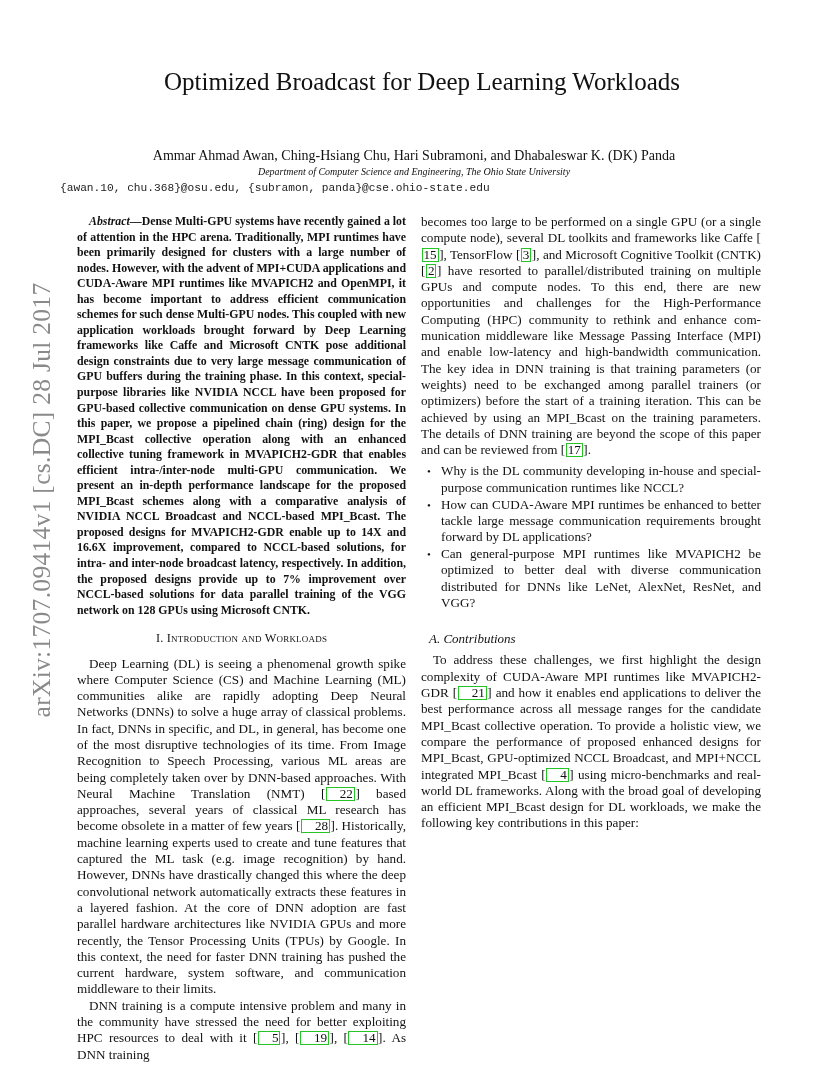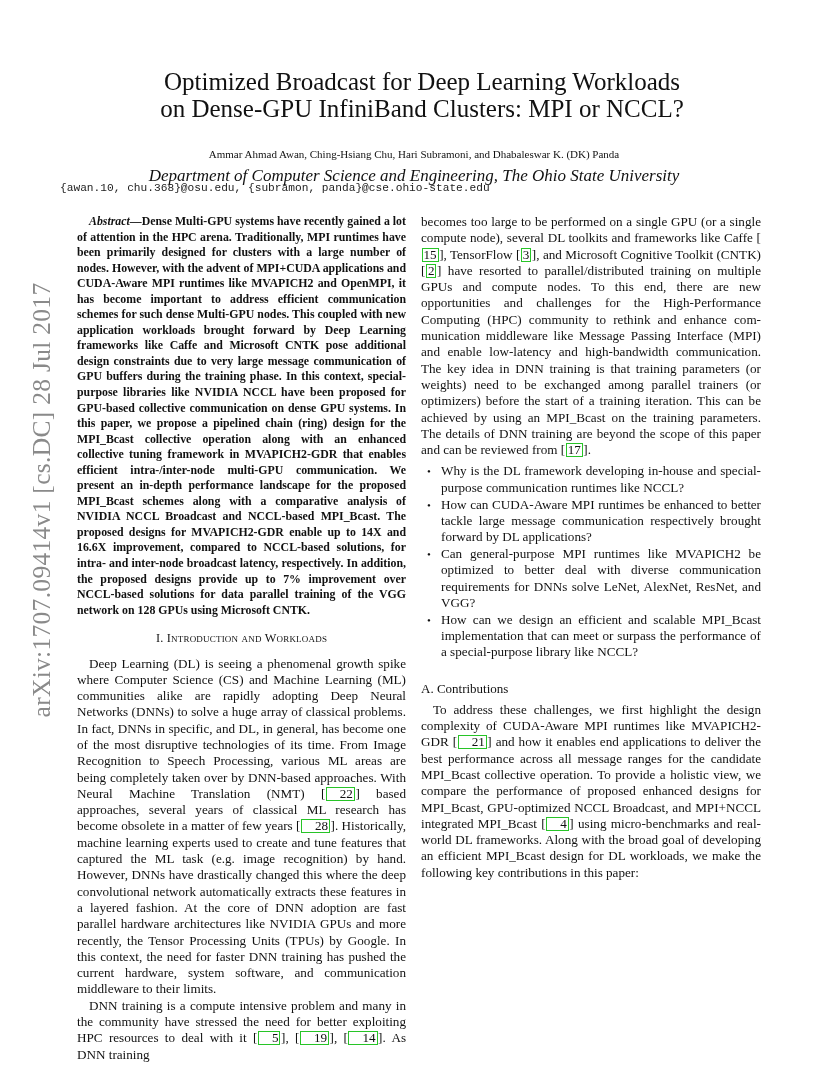--- a/index.html
+++ b/index.html
@@ -10,48 +10,47 @@
   .sidebar-stamp span {
     position: absolute; left: 50%; top: 50%;
     transform: translate(-50%, -50%) rotate(-90deg);
     white-space: nowrap; font-size: 25.5px; color: #8a8a8a; letter-spacing: 0.3px;
     font-family: "Liberation Serif", serif;
   }
   .title {
     position: absolute; left: 80px; right: 64px; top: 68px; text-align: center;
     font-size: 25px; line-height: 27px; font-weight: normal; margin: 0;
   }
-  .authors { position: absolute; left: 60px; right: 60px; top: 148px; text-align: center; font-size: 11px; }
-  .dept { position: absolute; left: 60px; right: 60px; top: 166px; text-align: center; font-size: 17px; font-style: italic; }
+  .authors { position: absolute; left: 60px; right: 60px; top: 148px; text-align: center; font-size: 14px; }
+  .dept { position: absolute; left: 60px; right: 60px; top: 166px; text-align: center; font-size: 10px; font-style: italic; }
   .emails { position: absolute; left: 60px; right: 60px; top: 182px; text-align: left; font-size: 11.2px; font-family: "Liberation Mono", "DejaVu Sans Mono", monospace; color: #222; }
   .col { position: absolute; top: 214px; font-size: 13.15px; line-height: 16.3px; text-align: justify; hyphens: manual; }
   .col-left { left: 77px; width: 329px; }
   .col-right { left: 421px; width: 340px; }
   .abstract { font-weight: bold; font-size: 11.85px; line-height: 15.55px; text-indent: 12px; margin: 0; }
   .abstract .lbl { font-style: italic; }
   .section-heading { text-align: center; font-size: 12.3px; margin: 12px 0 9px 0; font-weight: normal; letter-spacing: 0.2px; }
   .section-heading .sc { font-variant: small-caps; }
   p.body { margin: 0; text-indent: 12px; }
   p.noindent { text-indent: 0; }
   .cite { display: inline-block; border: 1px solid #27c427; padding: 0 1px; line-height: 12px; margin: 0 0.5px; }
   ul.challenges { margin: 5px 0 0 0; padding-left: 20px; list-style: none; }
   ul.challenges li { position: relative; margin-bottom: 0.5px; }
   ul.challenges li::before { content: "\2022"; position: absolute; left: -14px; font-size: 11px; }
-  .subsection { margin: 20px 0 5px 0; font-size: 13px; }
+  .subsection { font-style: italic; margin: 20px 0 5px 8px; font-size: 13px; }
 </style>
 </head>
 <body>
 
 <div class="sidebar-stamp">
   <span>arXiv:1707.09414v1  [cs.DC]  28 Jul 2017</span>
 </div>
 
 <h1 class="title">
   <span>Optimized Broadcast for Deep Learning Workloads</span><br>
-  <span>on Dense-GPU InfiniBand Clusters: MPI or NCCL?</span>
 </h1>
 <div class="authors">Ammar Ahmad Awan, Ching-Hsiang Chu, Hari Subramoni, and Dhabaleswar K. (DK) Panda</div>
 <div class="dept">Department of Computer Science and Engineering, The Ohio State University</div>
 <div class="emails">{awan.10, chu.368}@osu.edu, {subramon, panda}@cse.ohio-state.edu</div>
 
 <div class="col col-left">
   <p class="abstract"><span class="lbl">Abstract</span><span>—Dense Multi-GPU systems have recently gained a lot of attention in the HPC arena. Traditionally, MPI runtimes have been primarily designed for clusters with a large number of nodes. However, with the advent of MPI+CUDA applications and CUDA-Aware MPI runtimes like MVAPICH2 and OpenMPI, it has become important to address efficient communication schemes for such dense Multi-GPU nodes. This coupled with new application workloads brought forward by Deep Learning frameworks like Caffe and Microsoft CNTK pose additional design constraints due to very large message communication of GPU buffers during the training phase. In this context, special-purpose libraries like NVIDIA NCCL have been proposed for GPU-based collective communication on dense GPU systems. In this paper, we propose a pipelined chain (ring) design for the MPI_Bcast collective operation along with an enhanced collective tuning framework in MVAPICH2-GDR that enables efficient intra-/inter-node multi-GPU communication. We present an in-depth performance landscape for the proposed MPI_Bcast schemes along with a comparative analysis of NVIDIA NCCL Broadcast and NCCL-based MPI_Bcast. The proposed designs for MVAPICH2-GDR enable up to 14X and 16.6X improvement, compared to NCCL-based solutions, for intra- and inter-node broadcast latency, respectively. In addition, the proposed designs provide up to 7% improvement over NCCL-based solutions for data parallel training of the VGG network on 128 GPUs using Microsoft CNTK.</span></p>
 
   <div class="section-heading">
     <span>I.</span>
@@ -61,22 +60,21 @@
   <p class="body"><span>Deep Learning (DL) is seeing a phenomenal growth spike where Computer Science (CS) and Machine Learning (ML) communities alike are rapidly adopting Deep Neural Networks (DNNs) to solve a huge array of classical problems. In fact, DNNs in specific, and DL, in general, has become one of the most disruptive technologies of its time. From Image Recognition to Speech Processing, various ML areas are being completely taken over by DNN-based approaches. With Neural Machine Translation (NMT) </span>[<a class="cite">22</a>]<span> based approaches, several years of classical ML research has become obsolete in a matter of few years </span>[<a class="cite">28</a>]<span>. Historically, machine learning experts used to create and tune features that captured the ML task (e.g. image recognition) by hand. However, DNNs have drastically changed this where the deep convolutional network automati­cally extracts these features in a layered fashion. At the core of DNN adoption are fast parallel hardware architectures like NVIDIA GPUs and more recently, the Tensor Processing Units (TPUs) by Google. In this context, the need for faster DNN training has pushed the current hardware, system software, and communication middleware to their limits.</span></p>
 
   <p class="body"><span>DNN training is a compute intensive problem and many in the community have stressed the need for better exploiting HPC resources to deal with it </span>[<a class="cite">5</a>]<span>, </span>[<a class="cite">19</a>]<span>, </span>[<a class="cite">14</a>]<span id="split-point">. As DNN training </span></p>
 </div>
 
 <div class="col col-right">
   <p class="body noindent"><span>becomes too large to be performed on a single GPU (or a single compute node), several DL toolkits and frameworks like Caffe </span>[<a class="cite">15</a>]<span>, TensorFlow </span>[<a class="cite">3</a>]<span>, and Microsoft Cognitive Toolkit (CNTK) </span>[<a class="cite">2</a>]<span> have resorted to parallel/distributed training on multiple GPUs and compute nodes. To this end, there are new opportunities and challenges for the High-Performance Computing (HPC) community to rethink and enhance com­munication middleware like Message Passing Interface (MPI) and enable low-latency and high-bandwidth communication. The key idea in DNN training is that training parameters (or weights) need to be exchanged among parallel trainers (or optimizers) before the start of a training iteration. This can be achieved by using an MPI_Bcast on the training parameters. The details of DNN training are beyond the scope of this paper and can be reviewed from </span>[<a class="cite">17</a>]<span>.</span></p>
 
 
   <ul class="challenges">
-    <li>Why is the DL framework developing in-house and special-purpose communication runtimes like NCCL?</li>
-    <li>How can CUDA-Aware MPI runtimes be enhanced to better tackle large message communication respectively brought forward by DL applications?</li>
-    <li>Can general-purpose MPI runtimes like MVAPICH2 be optimized to better deal with diverse communication requirements for DNNs solve LeNet, AlexNet, ResNet, and VGG?</li>
-    <li>How can we design an efficient and scalable MPI_Bcast implementation that can meet or surpass the performance of a special-purpose library like NCCL?</li>
+    <li>Why is the DL community developing in-house and special-purpose communication runtimes like NCCL?</li>
+    <li>How can CUDA-Aware MPI runtimes be enhanced to better tackle large message communication requirements brought forward by DL applications?</li>
+    <li>Can general-purpose MPI runtimes like MVAPICH2 be optimized to better deal with diverse communication distributed for DNNs like LeNet, AlexNet, ResNet, and VGG?</li>
   </ul>
 
   <div class="subsection">A.  Contributions</div>
 
   <p class="body"><span>To address these challenges, we first highlight the design complexity of CUDA-Aware MPI runtimes like MVAPICH2-GDR </span>[<a class="cite">21</a>]<span> and how it enables end applications to deliver the best performance across all message ranges for the candi­date MPI_Bcast collective operation. To provide a holistic view, we compare the performance of proposed enhanced designs for MPI_Bcast, GPU-optimized NCCL Broadcast, and MPI+NCCL integrated MPI_Bcast </span>[<a class="cite">4</a>]<span> using micro-benchmarks and real-world DL frameworks. Along with the broad goal of developing an efficient MPI_Bcast design for DL workloads, we make the following key contributions in this paper:</span></p>
 </div>
 
 </body></html>

